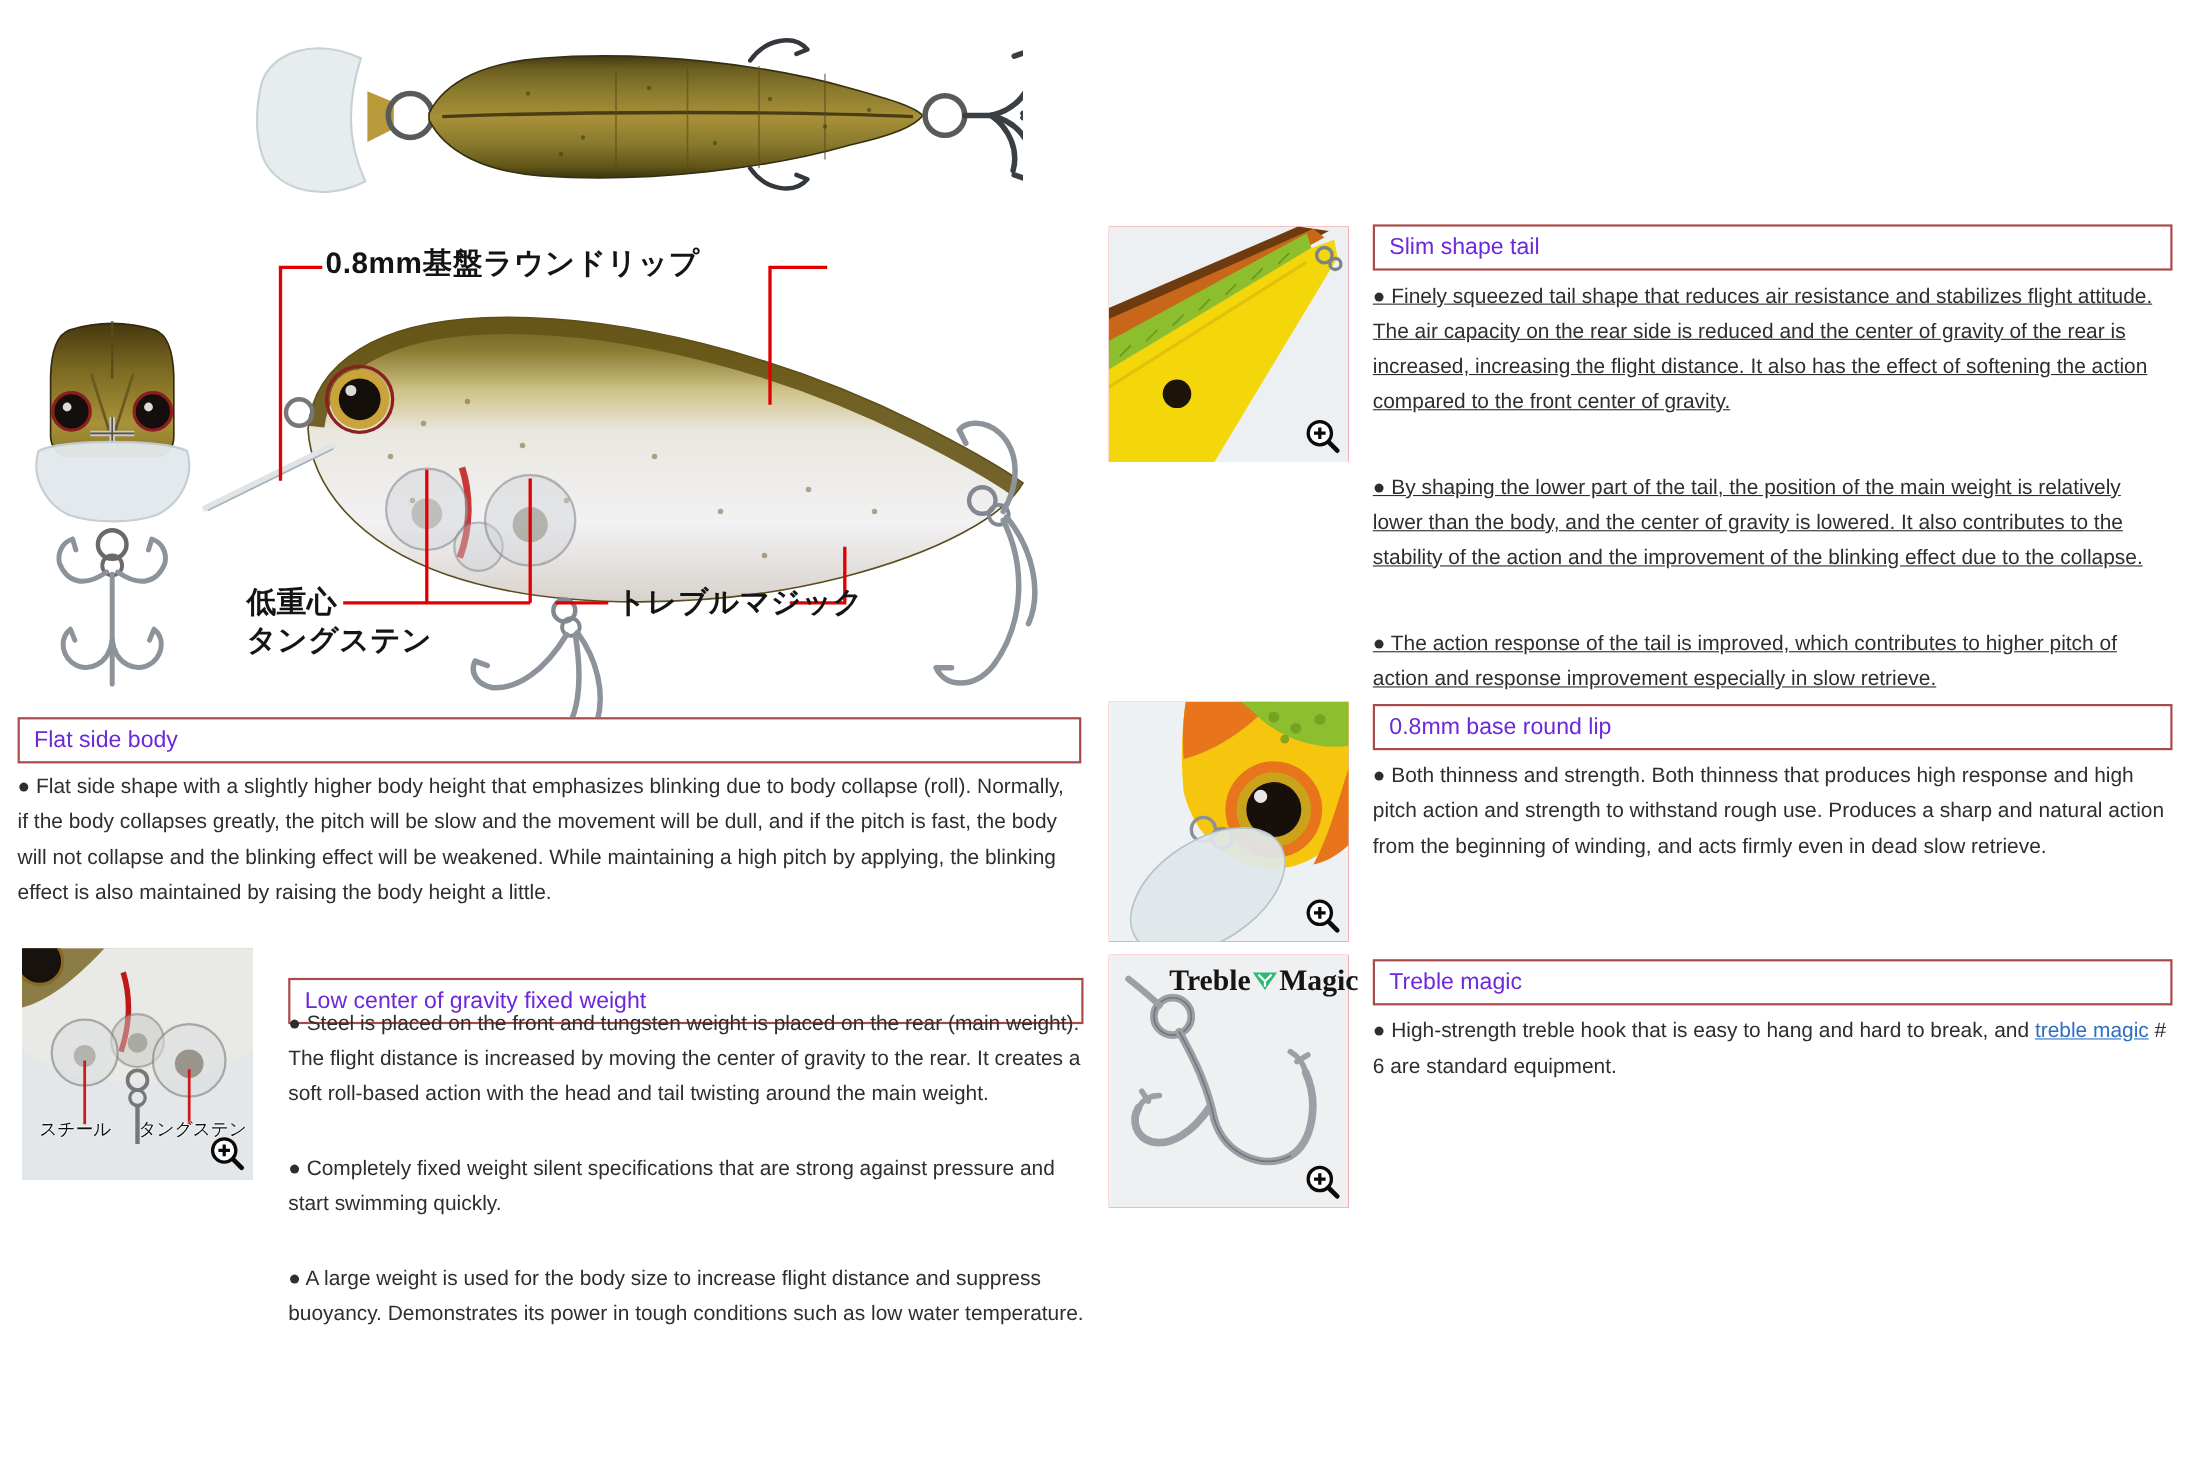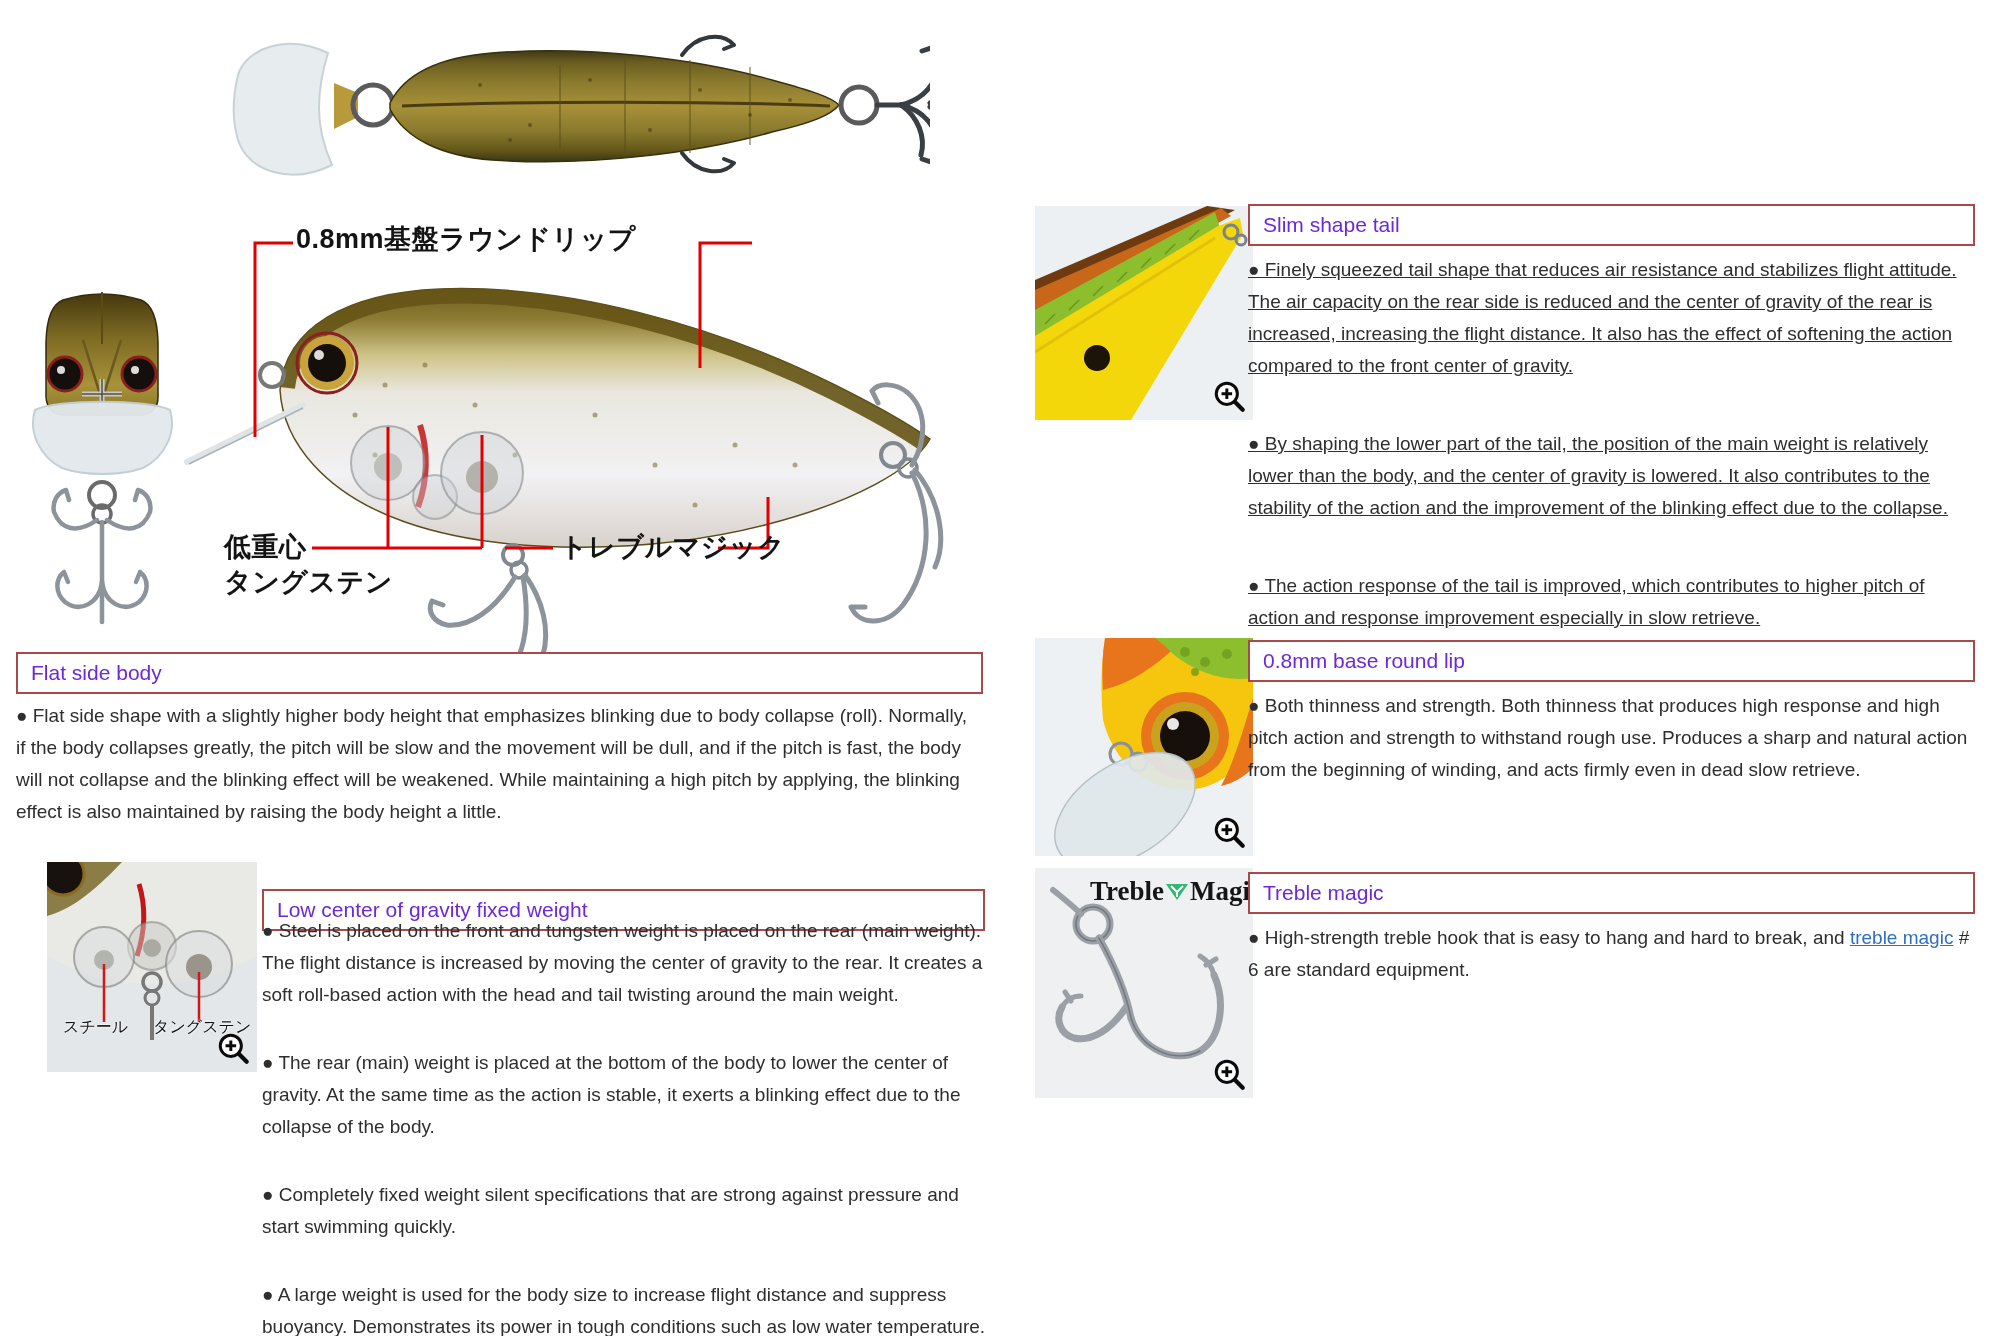--- a/index.html
+++ b/index.html
@@ -10,21 +10,21 @@
   .abs { position:absolute; }
   .hdr {
     box-sizing:border-box; border:2px solid #a84a4a; background:#ffffff;
     color:#6d28d9; font-size:21px; line-height:1; padding:8px 13px 9px;
     white-space:nowrap; overflow:hidden;
   }
   .txt { font-size:19px; line-height:32px; color:#2e2e2e; }
   .txt p { margin:0 0 36px 0; }
   .rcol p { margin:0 0 46px 0;text-decoration:underline; }
   .jp-label { font-size:27px; line-height:35px; color:#141414; font-weight:600; white-space:nowrap; letter-spacing:0.5px; }
-  .photo { background:#ef4444;margin-left:27px; }
+  .photo { background:#ef4444; }
   .maglass { position:absolute; right:5px; bottom:5px; width:36px; height:36px; cursor:pointer; }
   .wlabel { position:absolute; font-size:16px; font-weight:400; color:#101010; white-space:nowrap; text-shadow:0 0 2px #fff,0 0 2px #fff; }
   .tm-link { color:#2f6fc2; text-decoration:underline; cursor:pointer; }
   .logo-row { display:flex; align-items:center; gap:1px;
     font-family:"Liberation Serif","DejaVu Serif",serif; font-weight:700; font-size:27px; color:#151515; }
 </style>
 </head>
 <body>
 
 <div class="canvas">
@@ -240,21 +240,20 @@
       <path d="M 9 14 H 19 M 14 9 V 19" stroke="#0a0a0a" stroke-width="2.8"></path>
       <path d="M 21.5 21.5 L 29 29" stroke="#0a0a0a" stroke-width="4" stroke-linecap="round"></path>
     </svg>
   </div>
 
   <div class="abs hdr" style="left:262px; top:867px; width:723px;margin-top:22px;">
     <span>Low center of gravity fixed weight</span>
   </div>
   <div class="abs txt" style="left:262px; top:915px; width:725px;">
     <p>● Steel is placed on the front and tungsten weight is placed on the rear (main weight). The flight distance is increased by moving the center of gravity to the rear. It creates a soft roll-based action with the head and tail twisting around the main weight.</p>
-    <p>● The rear (main) weight is placed at the bottom of the body to lower the center of gravity. At the same time as the action is stable, it exerts a blinking effect due to the collapse of the body.</p>
     <p>● Completely fixed weight silent specifications that are strong against pressure and start swimming quickly.</p>
     <p>● A large weight is used for the body size to increase flight distance and suppress buoyancy. Demonstrates its power in tough conditions such as low water temperature.</p>
   </div>
 
   <div class="abs photo" style="left:1008px; top:206px; width:218px; height:214px;">
     <svg width="218" height="214" viewBox="0 0 218 214">
       <rect width="218" height="214" fill="#edf0f2"></rect>
       <path d="M 0 74 L 172 0 L 200 4 L 0 112 Z" fill="#6e3a10"></path>
       <path d="M 0 84 L 186 2 L 196 10 L 0 116 Z" fill="#c8661a"></path>
       <path d="M 0 132 L 185 22 L 180 6 L 0 104 Z" fill="#8cbe2e"></path>

